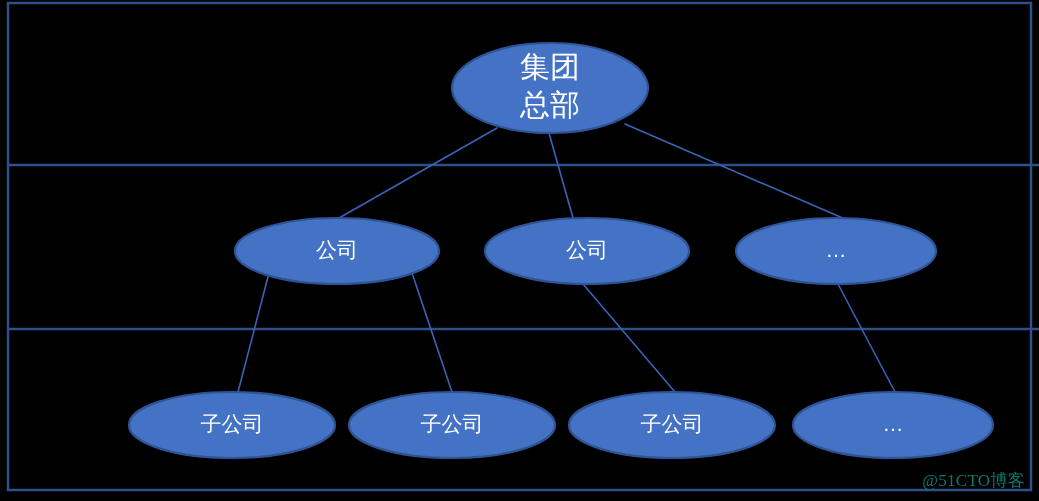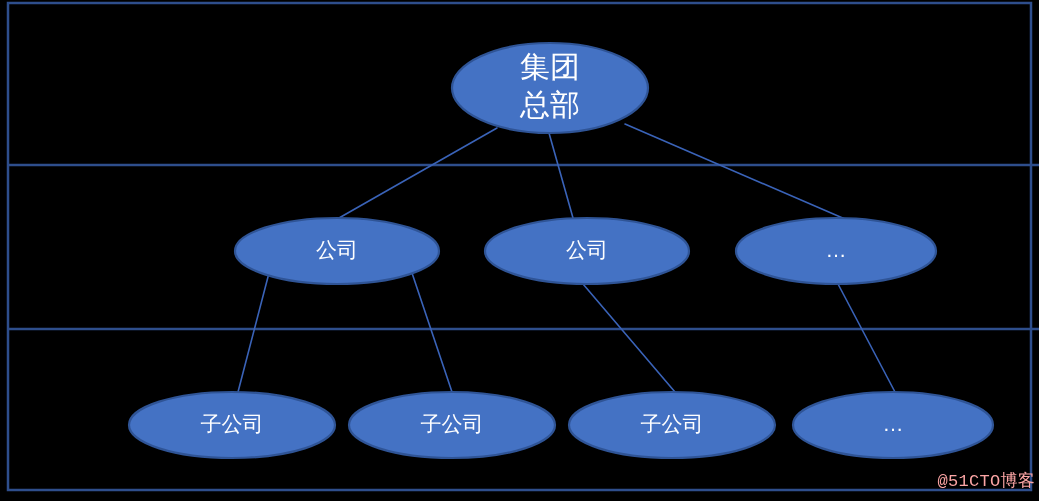--- a/index.html
+++ b/index.html
@@ -23,25 +23,25 @@
     height: 501px;
   }
   .node-label {
     fill: #FFFFFF;
     font-family: "Liberation Sans", "DejaVu Sans", sans-serif;
     text-anchor: middle;
     dominant-baseline: middle;
   }
   .watermark {
     position: absolute;
-    right: 4px;
+    right: 14px;
     bottom: 8px;
-    color: #fca5a5;
+    color: #0f766e;
     font-size: 17px;
-    font-family: Liberation Mono, monospace;
+    font-family: Liberation Serif, serif;
     letter-spacing: 0.3px;
     white-space: nowrap;
   }
 </style>
 </head>
 <body>
 
 <div id="canvas">
   <svg id="diagram-svg" viewBox="0 0 1039 501">
     <g id="frame-group">

